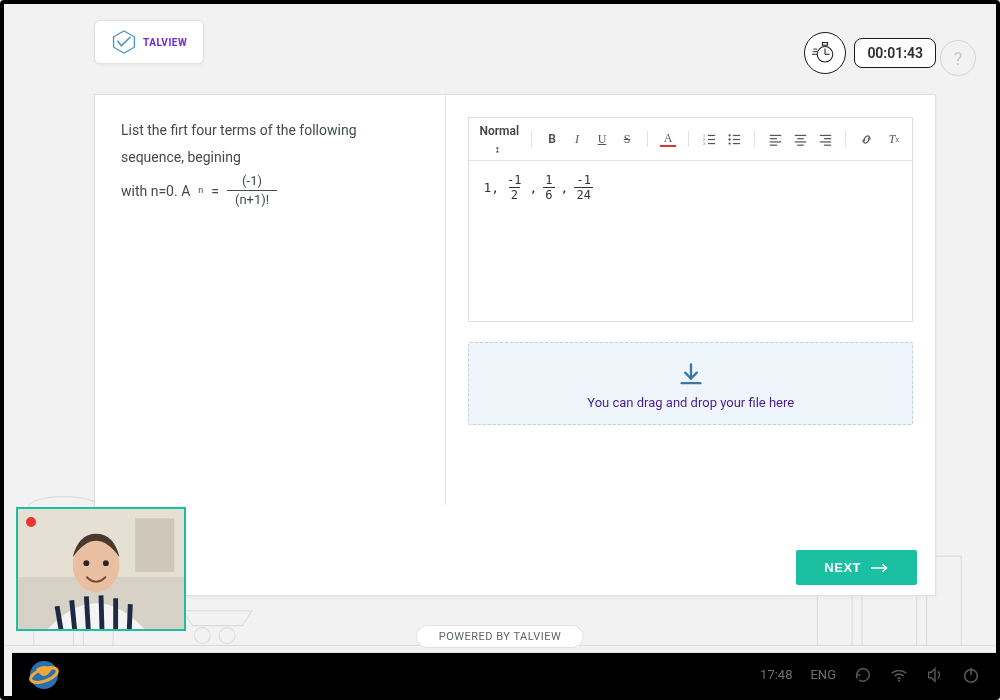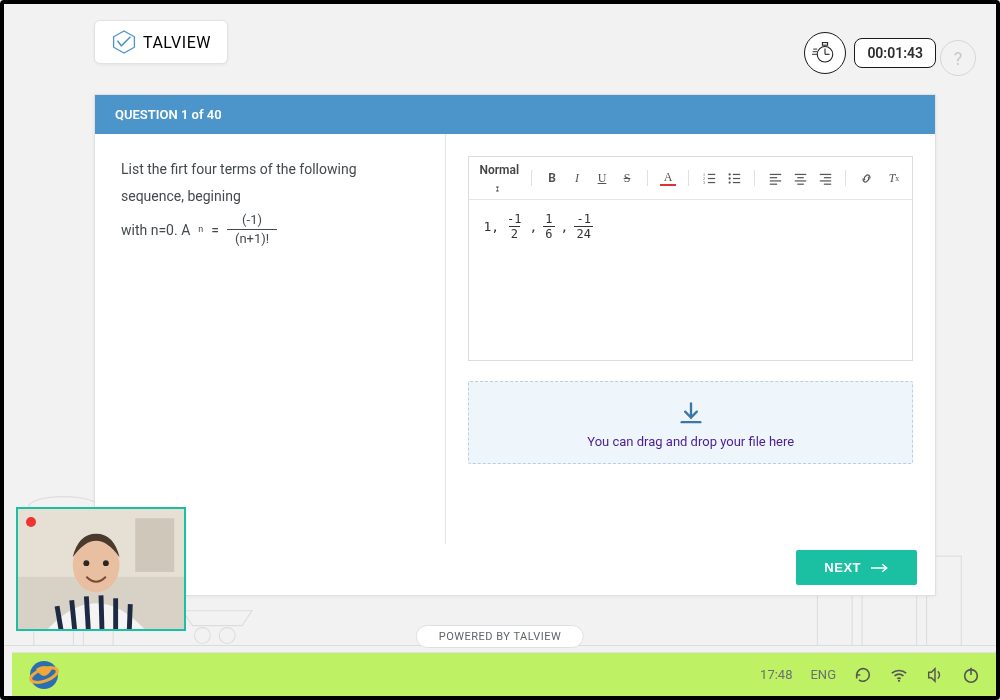--- a/index.html
+++ b/index.html
@@ -7,21 +7,21 @@
 .viewport { width: 1000px; height: 700px; background: #fff; border: 4px solid #000; border-radius: 4px; position: relative; overflow: hidden; }
 .stage { position: absolute; inset: 0; background: #f2f2f2; }
 
 
 .doodle { position: absolute; left: 0; right: 0; bottom: 30px; height: 180px; opacity: 0.18; pointer-events: none; }
 .doodle svg { width: 100%; height: 100%; }
 
 
 .logo-card { position: absolute; top: 16px; left: 90px; background: #fff; border: 1px solid #e2e2e2; border-radius: 6px; box-shadow: 0 1px 3px rgba(0,0,0,0.06); padding: 8px 16px; display: flex; align-items: center; gap: 6px; }
 .logo-mark { width: 26px; height: 26px; }
-.logo-text { font-size: 16px; font-weight: 400; letter-spacing: 0.5px; color: #000000; }
+.logo-text { font-size: 10px; font-weight: 700; letter-spacing: 0.5px; color: #6d28d9; }
 
 .timer-wrap { position: absolute; top: 28px; right: 60px; display: flex; align-items: center; gap: 8px; }
 .timer-icon-circ { width: 42px; height: 42px; border: 1.5px solid #1a1a1a; border-radius: 50%; display: flex; align-items: center; justify-content: center; background: #fff; }
 .timer-pill { border: 1.5px solid #1a1a1a; border-radius: 8px; padding: 6px 12px; font-size: 14px; font-weight: 600; color: #2d2d2d; background: #fff; }
 .help-circ { position: absolute; top: 36px; right: 20px; width: 36px; height: 36px; border: 1.5px solid #d6d6d6; border-radius: 50%; display: flex; align-items: center; justify-content: center; color: #c8c8c8; font-size: 18px; background: #f2f2f2; }
 
 
 .card { position: absolute; top: 90px; left: 90px; right: 60px; bottom: 100px; background: #fff; border: 1px solid #e0e0e0; box-shadow: 0 1px 4px rgba(0,0,0,0.05); }
 .card-header { background: #4b95cb; color: #fff; padding: 12px 20px; font-size: 13px; font-weight: 600; }
 .card-body { display: flex; height: calc(100% - 90px); }
@@ -58,21 +58,21 @@
 
 
 .webcam { position: absolute; left: 12px; bottom: 65px; width: 170px; height: 124px; border: 2px solid #1bbfa2; background: #dcd6cc; overflow: hidden; }
 .rec-dot { position: absolute; top: 8px; left: 8px; width: 10px; height: 10px; background: #e33; border-radius: 50%; }
 .webcam svg { width: 100%; height: 100%; }
 
 
 .powered { position: absolute; left: 50%; transform: translateX(-50%); bottom: 48px; background: #fff; border: 1px solid #e0e0e0; border-radius: 18px; padding: 4px 22px; font-size: 11px; font-weight: 400; letter-spacing: 0.5px; color: #5f6569; }
 
 
-.taskbar { position: absolute; left: 0; right: 0; bottom: 0; height: 44px; background: #bef264; border-top: 1px solid #e2e2e2; display: flex; align-items: center; padding: 0 16px; margin-left: 8px; }
+.taskbar { position: absolute; left: 0; right: 0; bottom: 0; height: 44px; background: #000000; border-top: 1px solid #e2e2e2; display: flex; align-items: center; padding: 0 16px; margin-left: 8px; }
 .tb-left { display: flex; align-items: center; gap: 10px; }
 .planet { width: 32px; height: 32px; }
 .tb-right { margin-left: auto; display: flex; align-items: center; gap: 18px; color: #6a6f73; font-size: 13px; }
 .tb-right .ico { width: 18px; height: 18px; display: inline-flex; align-items: center; justify-content: center; cursor: pointer; }
 .tb-right svg { width: 18px; height: 18px; }
 </style>
 </head>
 <body>
 
 <div class="viewport">
@@ -118,21 +118,20 @@
               <line x1="1" y1="18" x2="8" y2="18"></line>
               <line x1="0" y1="22" x2="8" y2="22"></line>
             </g>
           </svg>
       </span>
       <span class="timer-pill">00:01:43</span>
     </div>
     <div class="help-circ">?</div>
 
     <div class="card">
-      <div class="card-header">QUESTION 1 of 40</div>
       <div class="card-body">
         <div class="left-pane">
           <div>List the firt four terms of the following sequence, begining</div>
           <div style="display:flex;align-items:center;gap:8px;margin-top:4px">
             <span>with n=0. A</span>
               <sub style="font-size:9px">n</sub>
               <span> = </span>
             <span class="frac">
               <span class="num">(-1)</span>
               <span class="den">(n+1)!</span>

